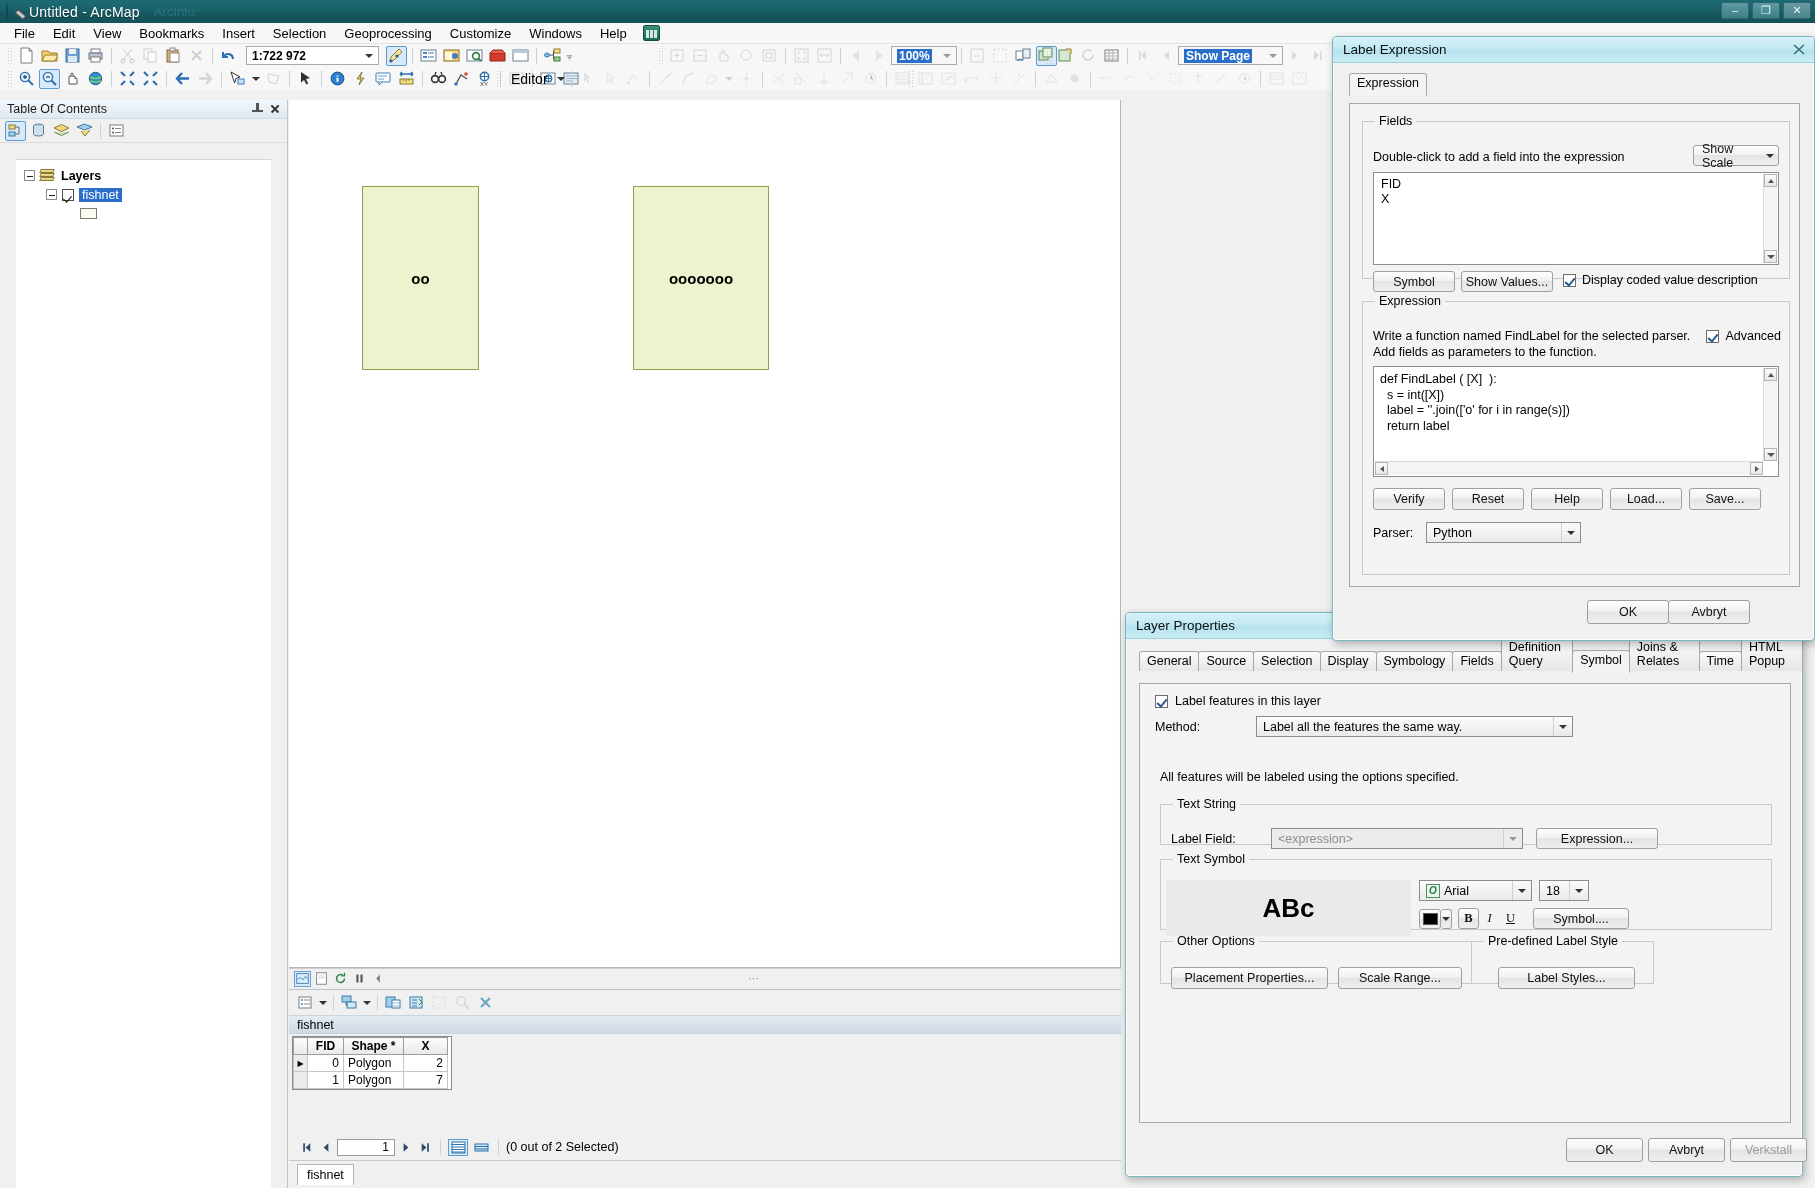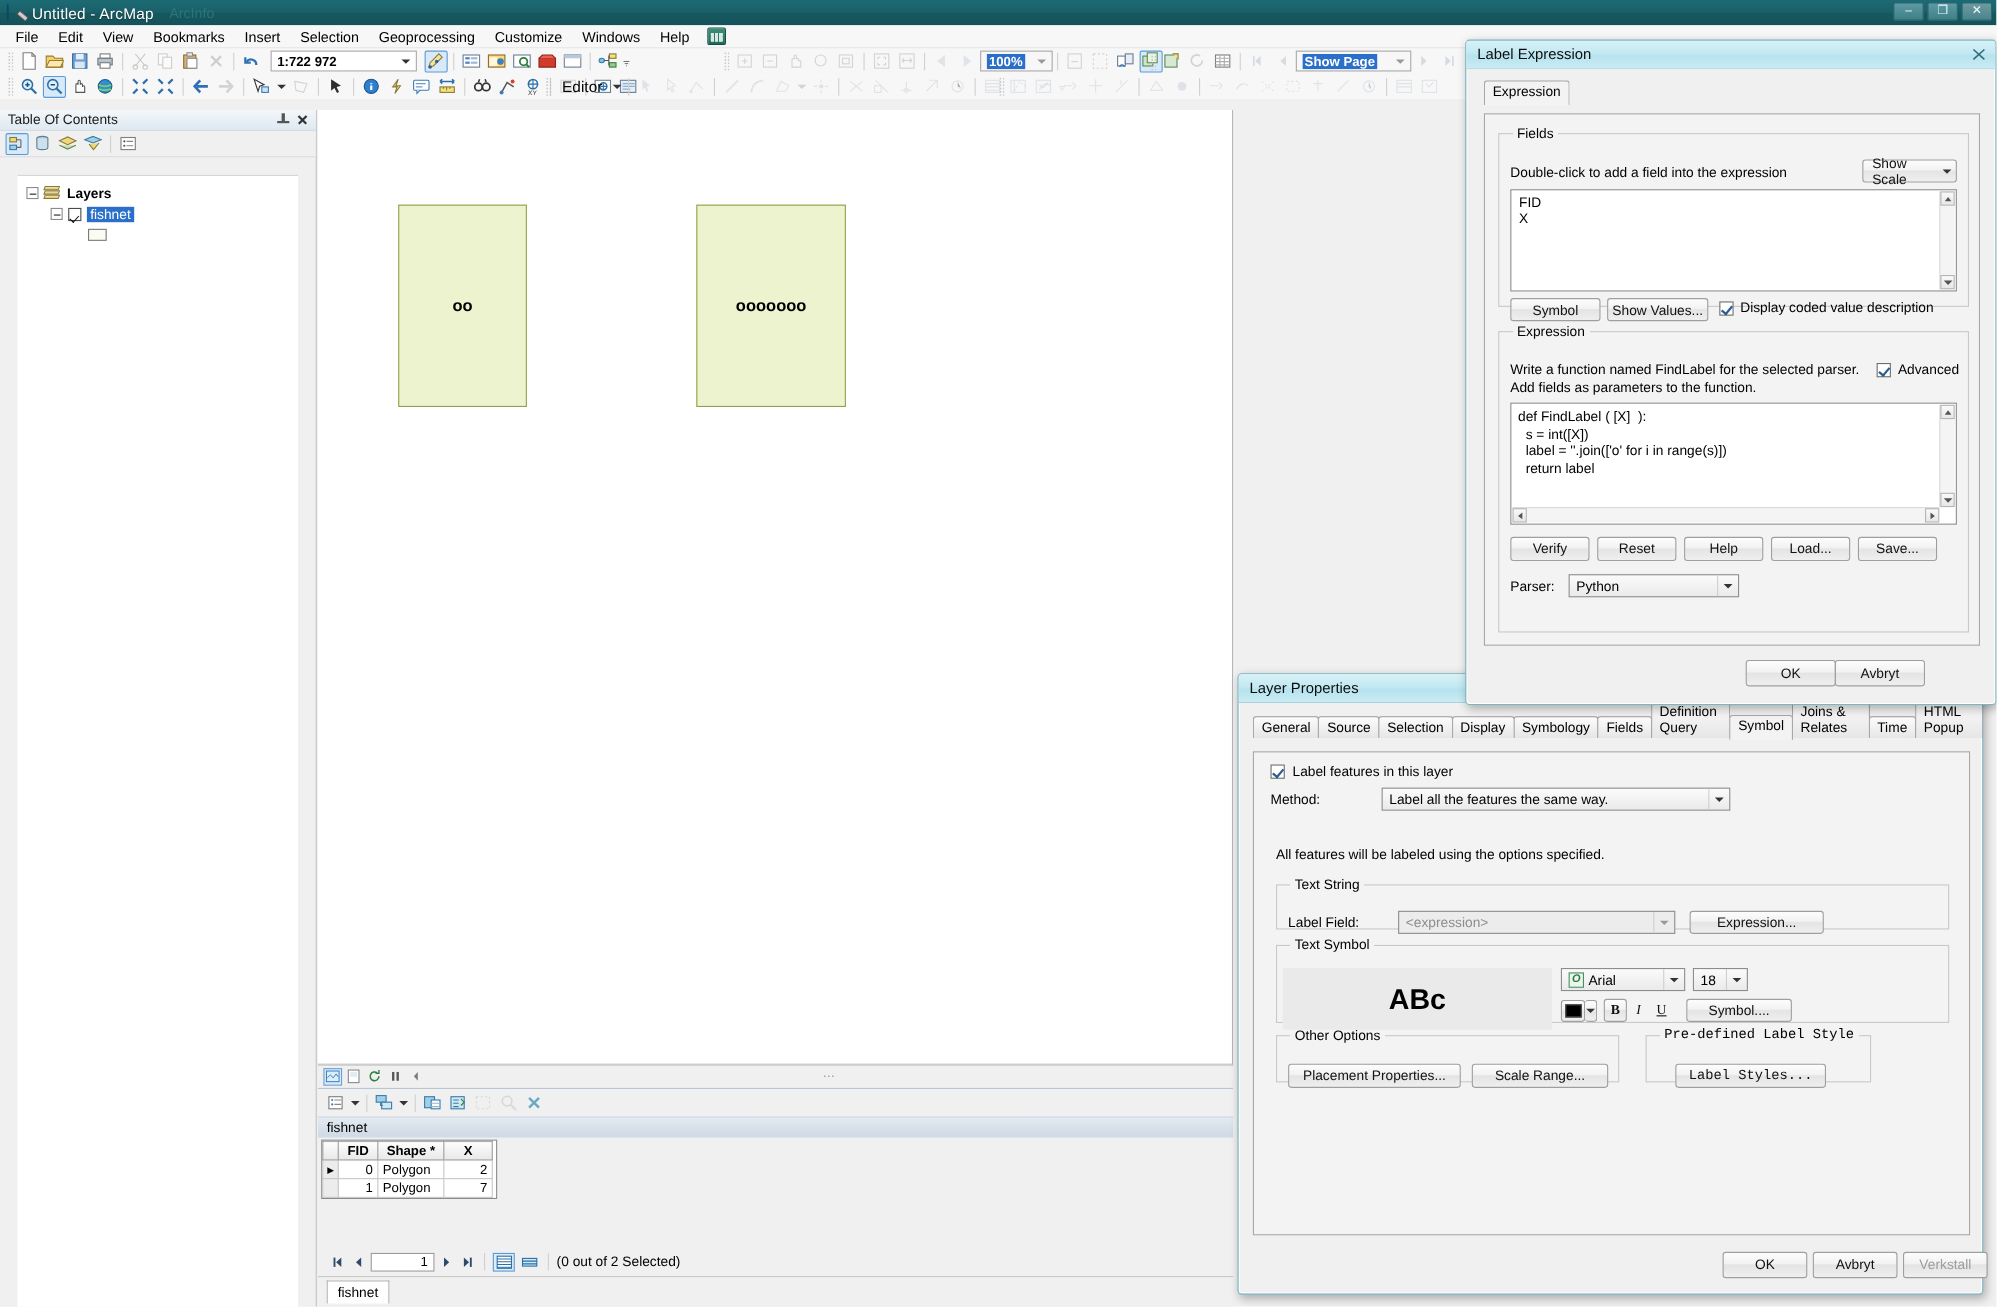--- a/index.html
+++ b/index.html
@@ -1204,21 +1204,21 @@
           <span class="btn" style="width:96px;height:21px;margin-left:12px;">Symbol....</span>
         </div>
       </fieldset>
 
       <fieldset class="gb" style="position:absolute;left:20px;top:250px;width:312px;height:50px;">
         <legend>Other Options</legend>
         <div class="btn" style="position:absolute;left:10px;top:19px;width:157px;height:22px;">Placement Properties...</div>
         <div class="btn" style="position:absolute;left:177px;top:19px;width:124px;height:22px;">Scale Range...</div>
       </fieldset>
 
-      <fieldset class="gb" style="position:absolute;left:356px;top:250px;width:205px;height:50px;font-family:Liberation Mono, monospace;">
+      <fieldset class="gb" style="position:absolute;left:331px;top:250px;width:183px;height:50px;">
         <legend>Pre-defined Label Style</legend>
         <div class="btn" style="position:absolute;left:26px;top:19px;width:137px;height:22px;">Label Styles...</div>
       </fieldset>
     </div>
 
     <div class="btn" style="position:absolute;left:440px;bottom:14px;width:77px;height:24px;">OK</div>
     <div class="btn" style="position:absolute;left:522px;bottom:14px;width:77px;height:24px;">Avbryt</div>
     <div class="btn disabled" style="position:absolute;left:604px;bottom:14px;width:77px;height:24px;">Verkstall</div>
   </div>
 

